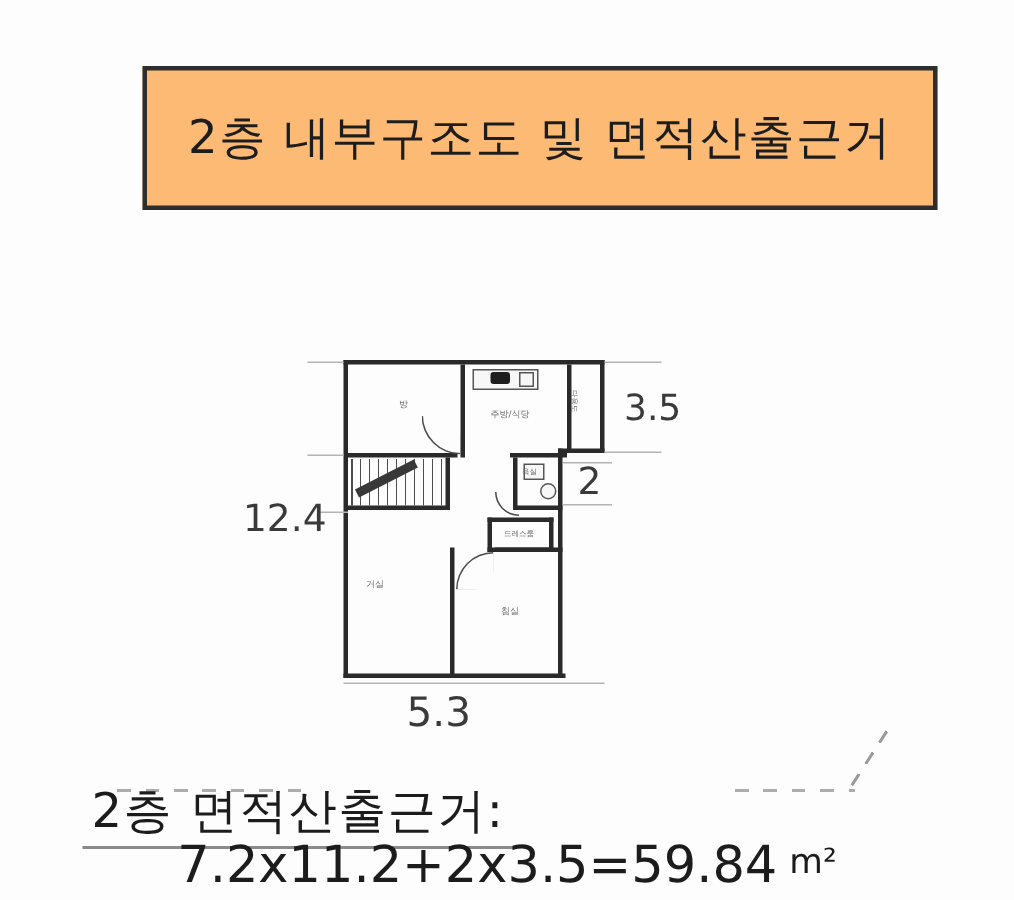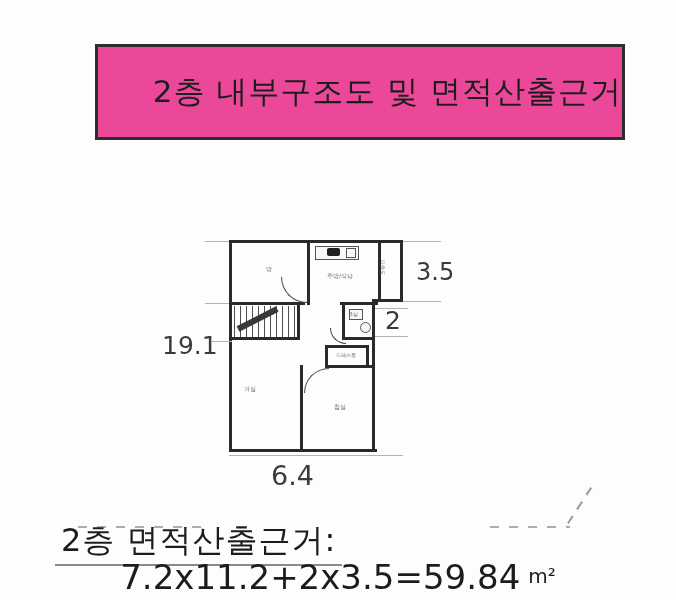--- a/index.html
+++ b/index.html
@@ -7,22 +7,22 @@
     width:676px;height:600px;position:relative;overflow:hidden;
     background:#fdfdfd;
     font-family:"DejaVu Sans", sans-serif;
     color:#222;
   }
   .abs{position:absolute;}
   
   .title-box{
     left:95px;top:44px;width:524px;height:90px;
     border:3px solid #2e2e2e;
-    display:flex;align-items:center;justify-content:flex-end;
-    background:#ec4899;
+    display:flex;align-items:center;justify-content:center;
+    background:#fdba74;
   }
   .title-box span{font-size:31px;letter-spacing:1px;color:#1d1d1d;white-space:nowrap;}
   
   .wall{position:absolute;background:#2a2a2a;}
   .xline{position:absolute;background:#b3b3b3;}
   .dim{position:absolute;color:#3a3a3a;font-family:"DejaVu Sans",sans-serif;}
   .room-label{position:absolute;color:#6b6b6b;font-size:6px;white-space:nowrap;transform-origin:0 0;}
   .arc{position:absolute;border:1px solid #4a4a4a;background:transparent;}
   .stairs{
     position:absolute;left:234px;top:306px;width:64px;height:31px;
@@ -41,21 +41,21 @@
     left:55px;top:519px;width:621px;
   }
   .footer-heading span{
     display:inline-block;font-size:32px;color:#1c1c1c;letter-spacing:1px;
     border-bottom:2px solid #8a8a8a;padding:0 6px 1px 6px;white-space:nowrap;
   }
   .footer-formula{
     left:0;top:557px;width:676px;text-align:center;
     font-size:34px;color:#1c1c1c;letter-spacing:0px;white-space:nowrap;
   }
-  .footer-formula .unit{font-size:20px;vertical-align:6px;margin-left:8px;}
+  .footer-formula .unit{font-size:23px;vertical-align:6px;margin-left:8px;}
 </style>
 </head>
 <body>
 
 <div class="abs title-box">
   <span>2층 내부구조도 및 면적산출근거</span>
 </div>
 
 <div>
 
@@ -108,23 +108,23 @@
   <div class="xline" style="left:205px;top:241px;width:24px;height:1px;"></div>
   <div class="xline" style="left:403px;top:241px;width:38px;height:1px;"></div>
   <div class="xline" style="left:403px;top:301px;width:38px;height:1px;"></div>
   <div class="xline" style="left:205px;top:303px;width:24px;height:1px;"></div>
   <div class="xline" style="left:212px;top:341px;width:20px;height:1px;"></div>
   <div class="xline" style="left:375px;top:308px;width:33px;height:1px;"></div>
   <div class="xline" style="left:375px;top:336px;width:33px;height:1px;"></div>
   <div class="xline" style="left:229px;top:455px;width:174px;height:1px;"></div>
 
   <span class="dim" style="left:416px;top:258px;font-size:24px;text-align:right;">3.5</span>
-  <span class="dim" style="left:162px;top:331px;font-size:25px;">19.1</span>
+  <span class="dim" style="left:162px;top:331px;font-size:25px;">12.4</span>
   <span class="dim" style="left:385px;top:306px;font-size:25px;">2</span>
-  <span class="dim" style="left:271px;top:460px;font-size:27px;">6.4</span>
+  <span class="dim" style="left:271px;top:460px;font-size:27px;">5.3</span>
 </div>
 
 <div>
   <div class="dash" style="left:78px;top:526px;width:130px;"></div>
   <div class="dash" style="left:490px;top:526px;width:80px;"></div>
   <div class="dash-diag"></div>
 
   <div class="abs footer-heading">
     <span>2층 면적산출근거:</span>
   </div>

